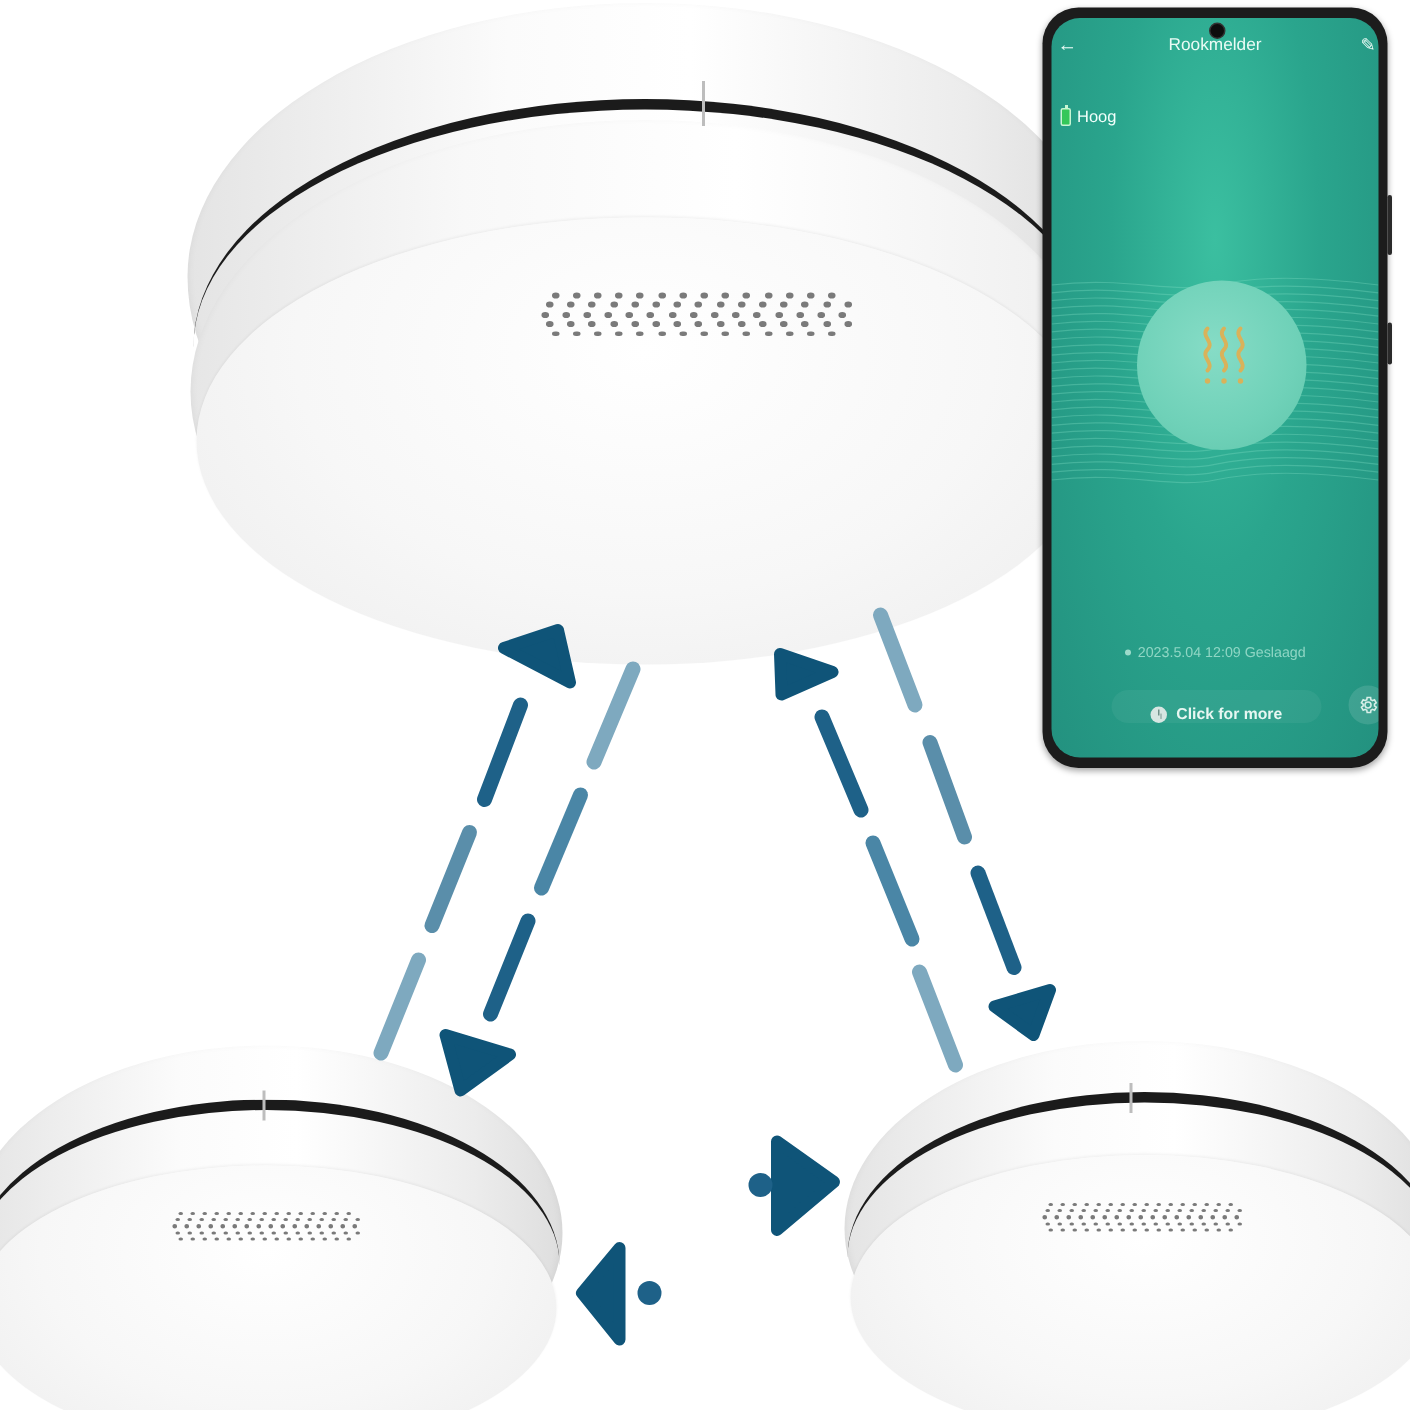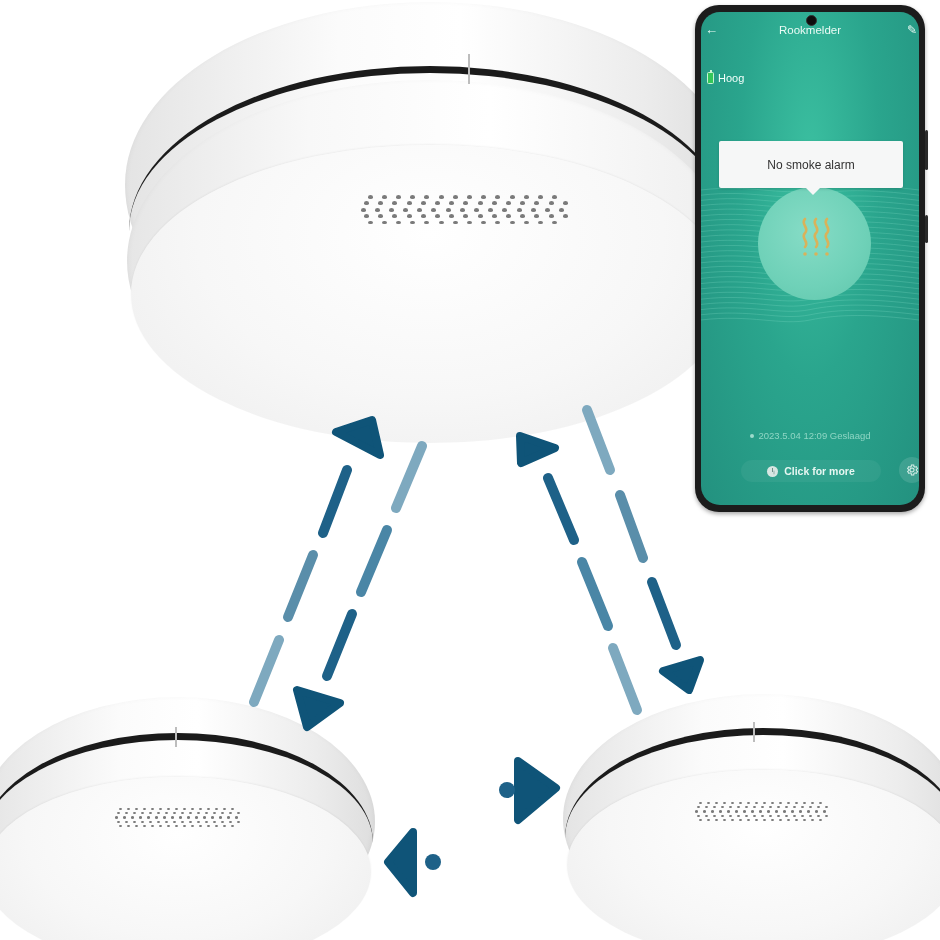--- a/index.html
+++ b/index.html
@@ -27,21 +27,21 @@
   .battery-row{position:absolute;left:6px;top:60px;display:flex;align-items:center;gap:4px;color:#f2fffb;font-size:11px;}
   .battery-icon{width:7px;height:12px;border:1px solid #c7f5d3;border-radius:1.5px;background:#34c759;position:relative;box-sizing:border-box;}
   .battery-icon:before{content:"";position:absolute;left:1.5px;top:-3px;width:2px;height:2px;background:#c7f5d3;}
   .waves{position:absolute;left:0;top:170px;width:218px;height:150px;}
   .status-circle{position:absolute;left:57px;top:175px;width:113px;height:113px;border-radius:50%;background:radial-gradient(circle at 45% 40%,#86dcc6 0%,#6fd1b8 60%,#5fc5ab 100%);}
   .smoke-icon{position:absolute;left:38px;top:28px;width:40px;height:44px;}
   .tooltip{position:absolute;left:18px;top:129px;width:184px;height:47px;background:#f6f7f7;border-radius:2px;box-shadow:0 1px 3px rgba(0,0,0,0.15);display:flex;align-items:center;justify-content:center;font-size:12px;color:#333333;}
   .tooltip:after{content:"";position:absolute;left:87px;bottom:-7px;border-left:7px solid transparent;border-right:7px solid transparent;border-top:7px solid #f6f7f7;}
   .history{position:absolute;left:0;right:0;top:418px;text-align:center;font-size:9.5px;color:#8fd6c4;}
   .history .dot{display:inline-block;width:4px;height:4px;border-radius:50%;background:#9ddbcb;margin-right:5px;vertical-align:middle;}
-  .more-btn{position:absolute;left:40px;top:448px;width:140px;height:22px;border-radius:11px;background:rgba(255,255,255,0.05);display:flex;align-items:center;justify-content:center;gap:6px;font-size:10.5px;font-weight:bold;color:#e7f7f2;cursor:pointer;}
+  .more-btn{position:absolute;left:40px;top:448px;width:140px;height:22px;border-radius:11px;background:rgba(255,255,255,0.05);display:flex;align-items:flex-end;justify-content:center;gap:6px;font-size:10.5px;font-weight:bold;color:#e7f7f2;cursor:pointer;}
   .more-icon{width:11px;height:11px;border-radius:50%;background:#d7e6e2;position:relative;}
   .more-icon:after{content:"";position:absolute;left:4.5px;top:2px;width:1.5px;height:4px;background:#6f8f88;box-shadow:1.5px 2.5px 0 -0.2px #6f8f88;}
   .settings-btn{position:absolute;right:-6px;top:445px;width:26px;height:26px;border-radius:50%;background:rgba(255,255,255,0.12);display:flex;align-items:center;justify-content:center;cursor:pointer;}
 </style>
 </head>
 <body>
 
 <div class="detector" style="left:125px;top:0;width:610px;height:445px;">
   <div class="det-body" style="left:0;top:2px;width:610px;height:380px;border-radius:50% 50% 50% 50% / 48% 48% 52% 52%;"></div>
   <div class="det-body" style="left:2px;top:80px;width:606px;height:362px;background:linear-gradient(90deg,#e6e6e6 0%,#f8f8f8 30%,#ffffff 60%,#eeeeee 100%);"></div>
@@ -441,21 +441,20 @@
           <path d="M31 4 C26 9, 36 13, 31 18 C26 23, 36 27, 31 32"></path>
         </g>
         <g fill="#d9b25a">
             <circle cx="9" cy="39" r="1.8"></circle>
             <circle cx="20" cy="39" r="1.8"></circle>
             <circle cx="31" cy="39" r="1.8"></circle>
           </g>
       </svg>
     </div>
 
-    <div class="tooltip">No smoke alarm</div>
 
     <div class="history">
       <span class="dot"></span><span>2023.5.04 12:09 Geslaagd</span>
     </div>
 
     <div class="more-btn">
       <span class="more-icon"></span>
       <span>Click for more</span>
     </div>
 

